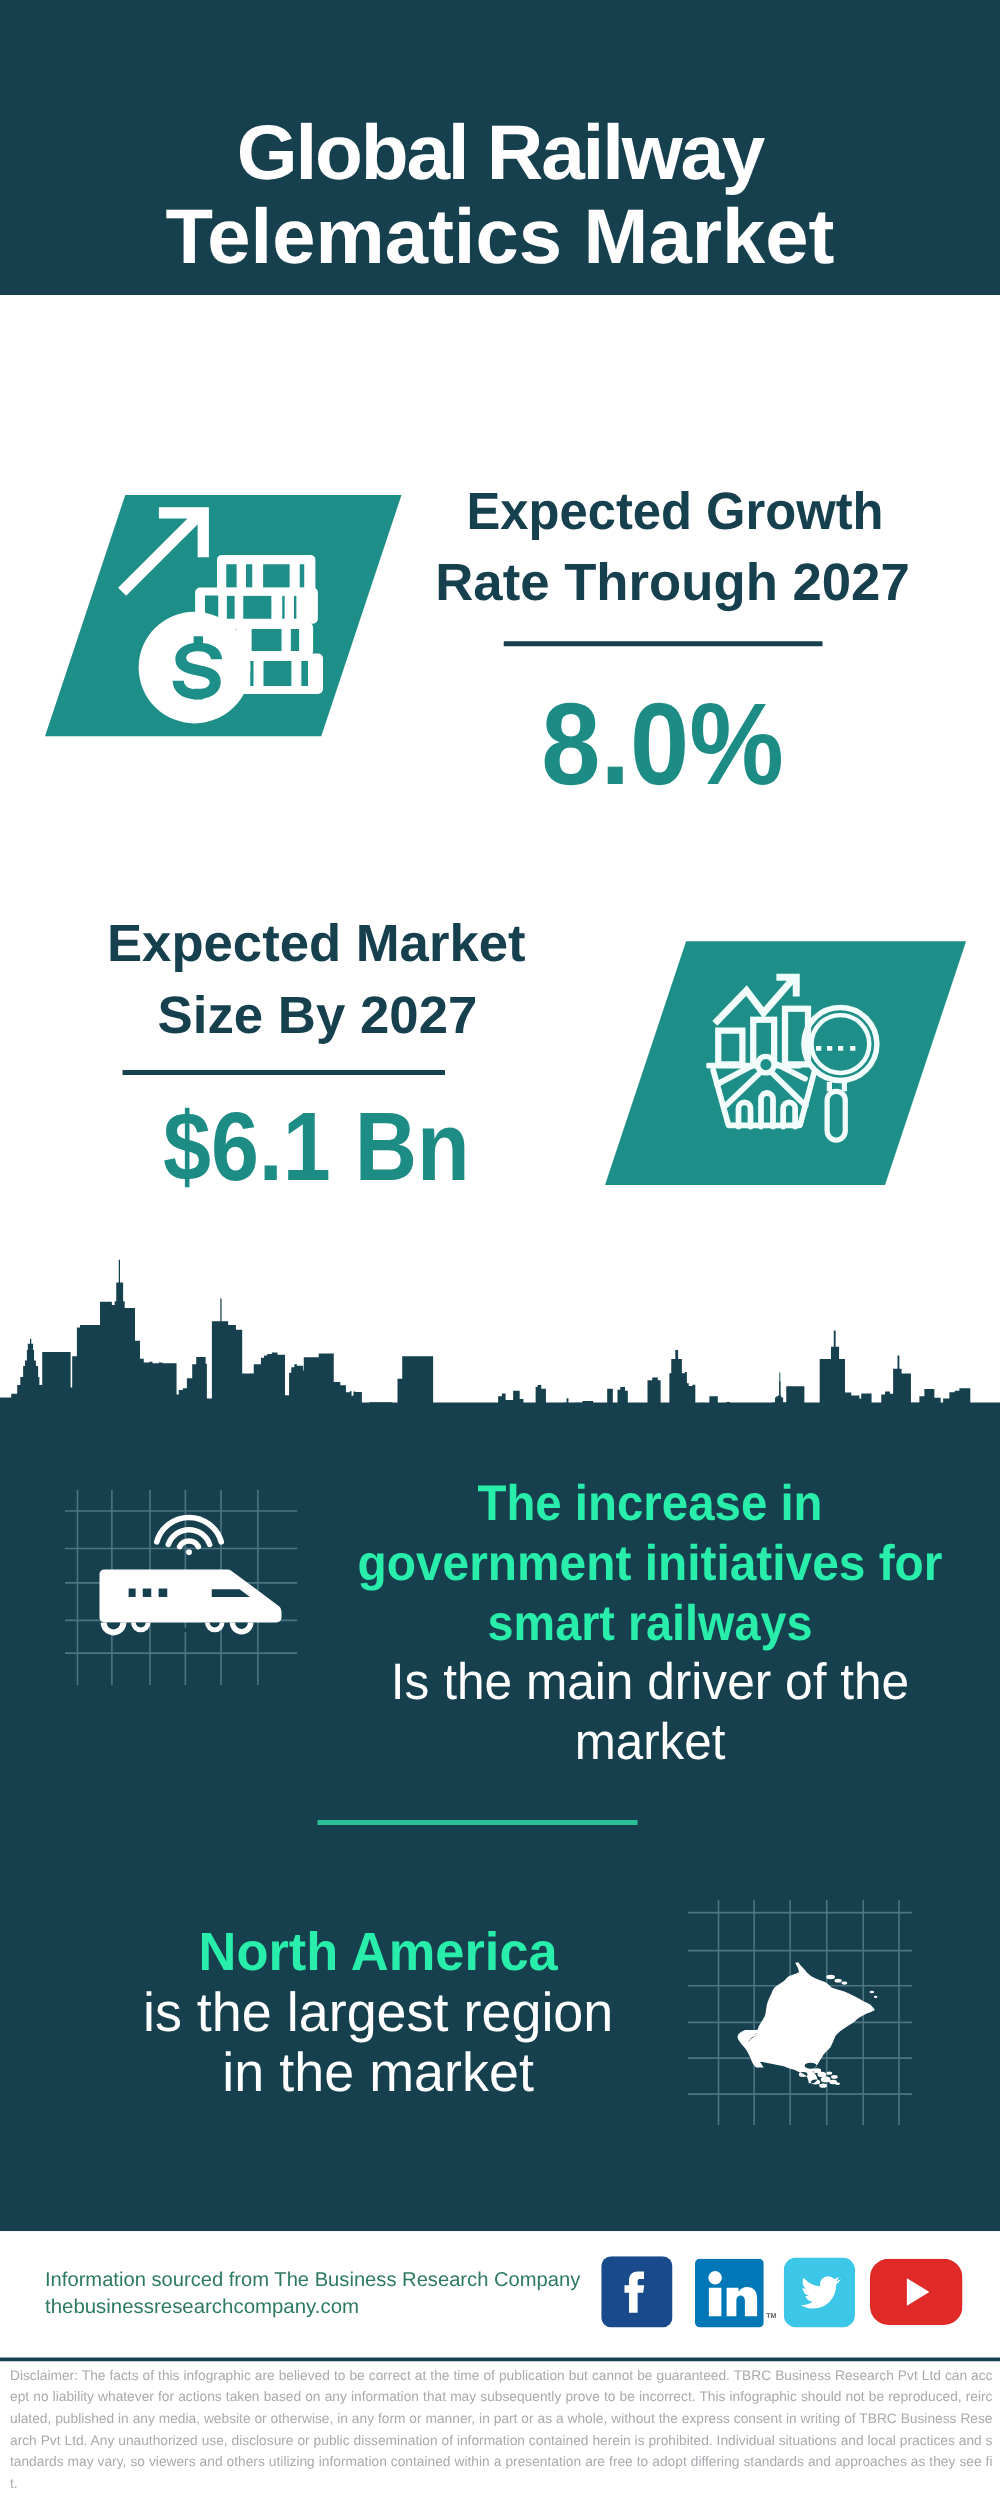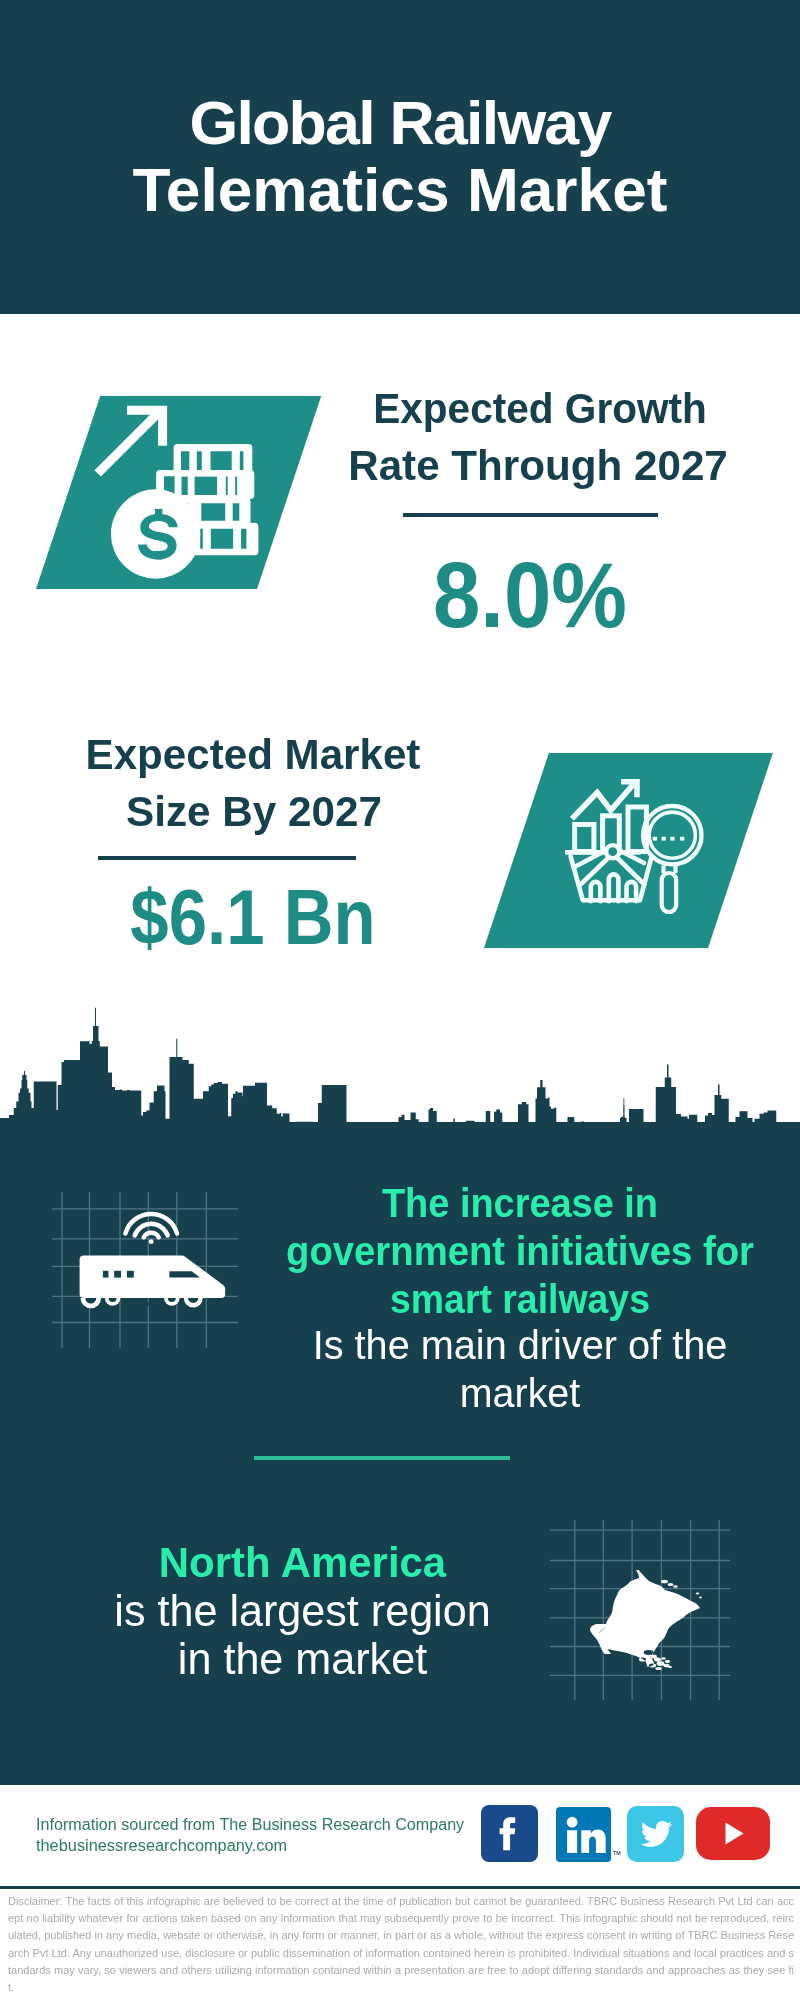--- a/index.html
+++ b/index.html
@@ -1,21 +1,21 @@
 <!DOCTYPE html>
 <html><head>
 <meta charset="utf-8">
 <style>
   * { box-sizing: border-box; margin:0; padding:0; }
   html,body { width:800px; height:2000px; }
   body { font-family:"Liberation Sans", sans-serif; background:#ffffff; -webkit-font-smoothing:antialiased; }
   #page { position:relative; width:800px; height:2000px; overflow:hidden; background:#fff; }
 
   
-  .header { position:absolute; left:0; top:0; width:800px; height:314px; background:#17404f; }
+  .header { position:absolute; left:0; top:0; width:800px; height:236px; background:#17404f; }
   .header .t1, .header .t2 { position:absolute; width:800px; text-align:center; color:#fff;
      font-weight:bold; white-space:nowrap; }
   .header .t1 { top:92px; font-size:62px; line-height:62px; letter-spacing:-1.75px; transform:scaleX(1.011); }
   .header .t2 { top:159px; font-size:62px; line-height:62px; letter-spacing:0px; transform:scaleX(1.004); }
 
   
   .para { position:absolute; background:#1d8f88; transform:skewX(-18.4deg); }
 
   
   .stitle { position:absolute; text-align:center; color:#17404f; font-weight:bold;

